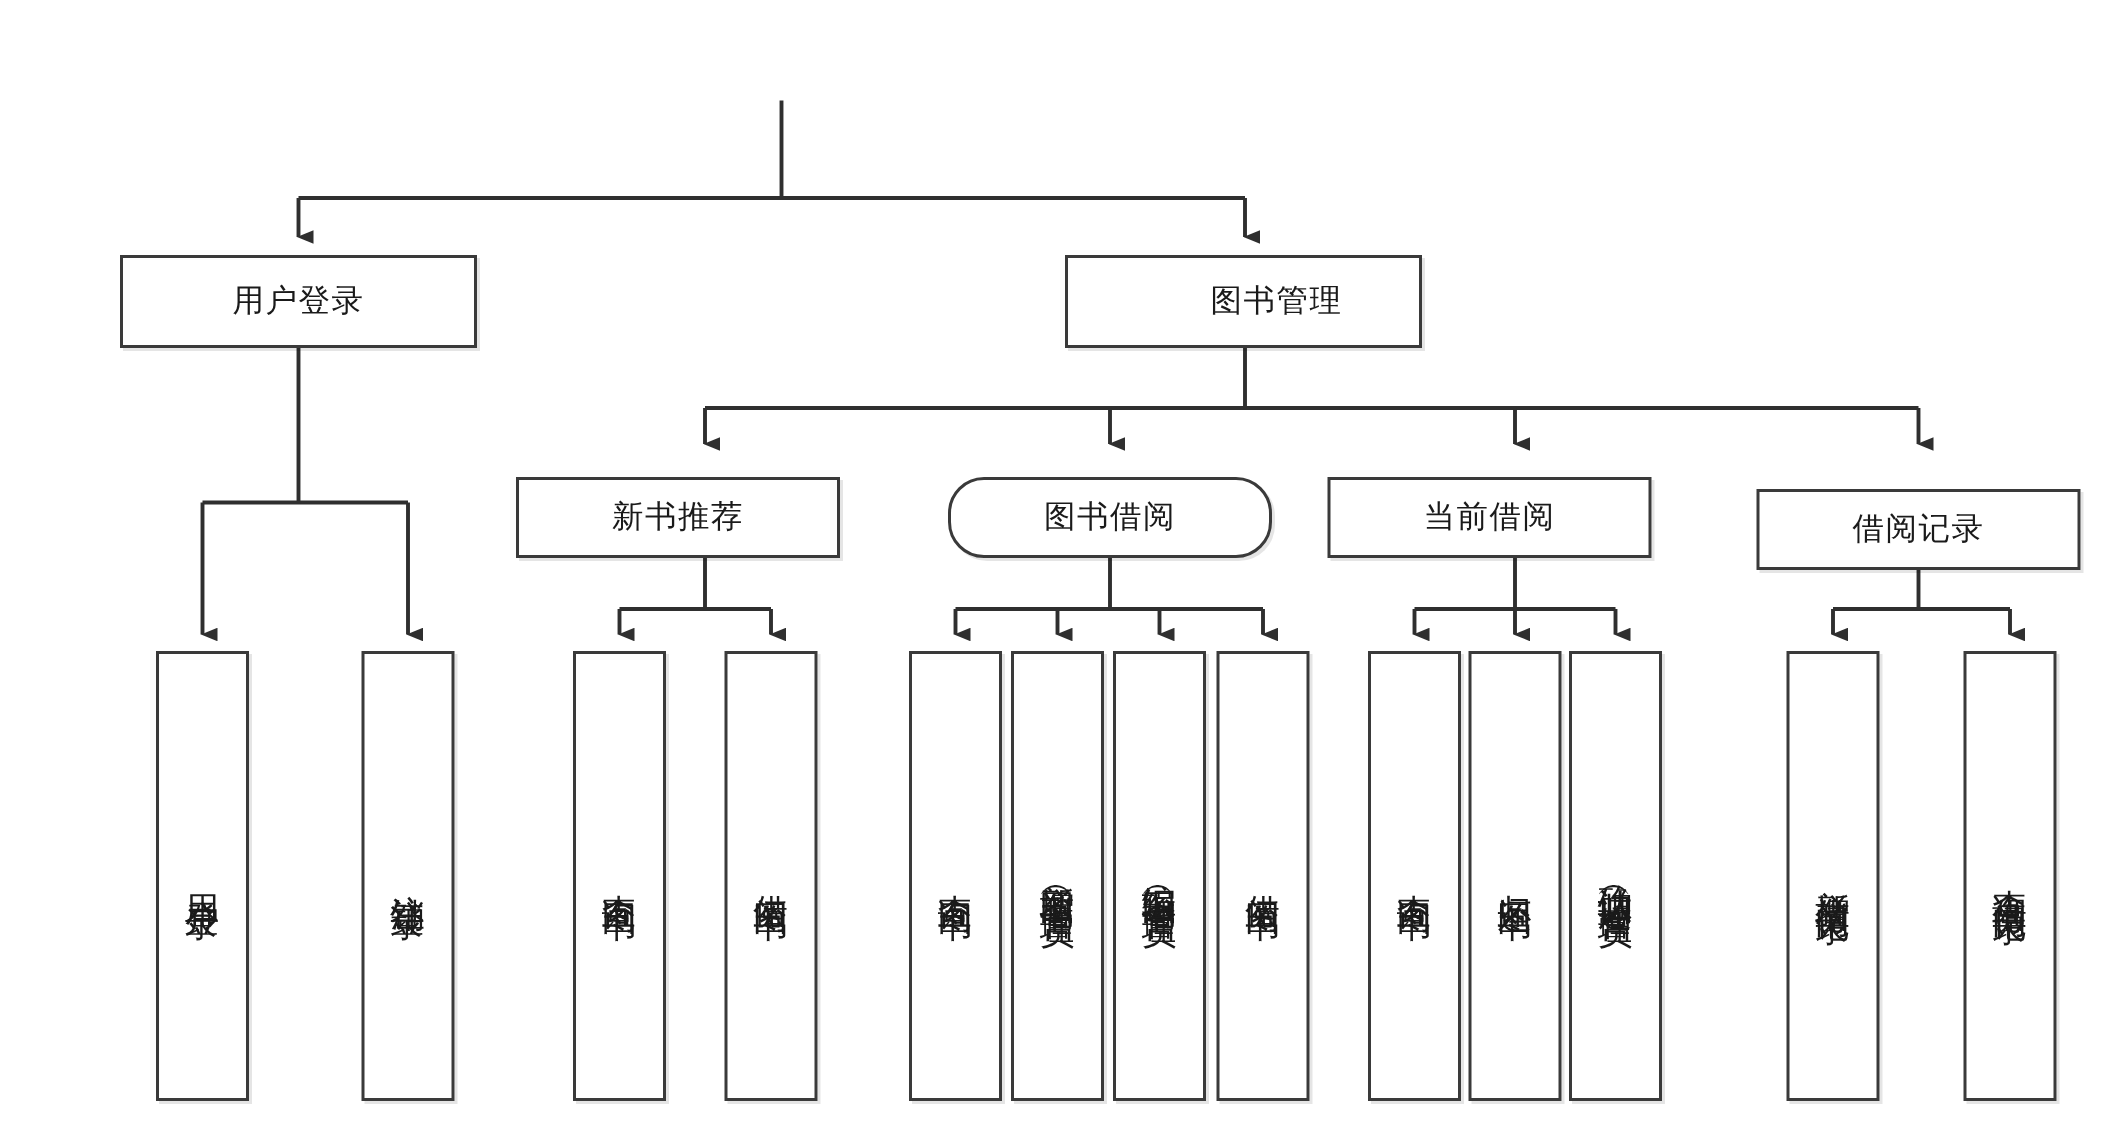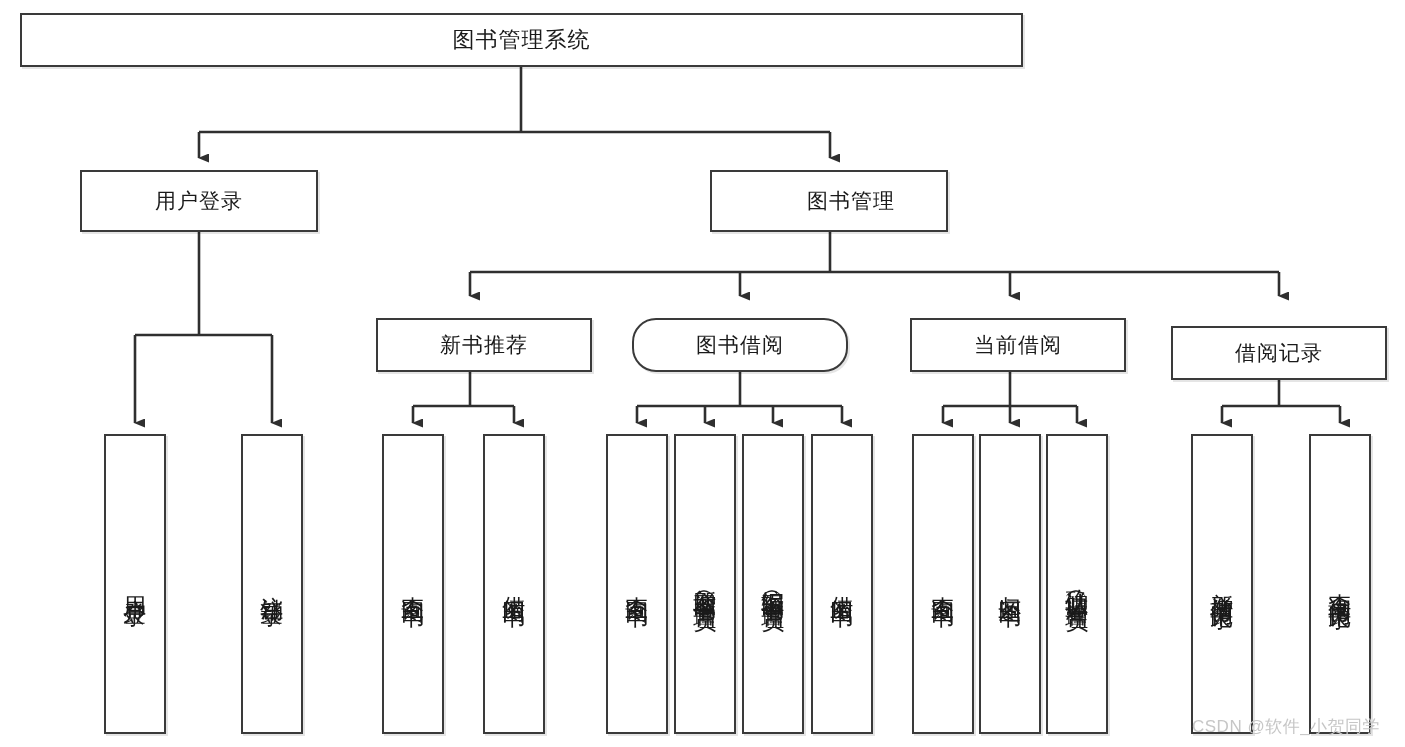--- a/index.html
+++ b/index.html
@@ -113,38 +113,35 @@
       <path d="M1010,406 L1010,423" marker-end="url(#arrowhead)"></path>
       <path d="M1077,406 L1077,423" marker-end="url(#arrowhead)"></path>
 
       <path d="M1279,372 L1279,406"></path>
       <path d="M1222,406 L1340,406"></path>
       <path d="M1222,406 L1222,423" marker-end="url(#arrowhead)"></path>
       <path d="M1340,406 L1340,423" marker-end="url(#arrowhead)"></path>
     </g>
   </svg>
 
-  <div class="node root" style="left:20px; top:13px; width:1003px; height:54px;">
-    <span class="node-label">图书管理系统</span>
-  </div>
 
   <div class="node" style="left:80px; top:170px; width:238px; height:62px;">
     <span class="node-label">用户登录</span>
   </div>
   <div class="node" style="left:710px; top:170px; width:238px; height:62px;padding-left:44px;">
     <span class="node-label">图书管理</span>
   </div>
 
-  <div class="node" style="left:376px; top:318px; width:216px; height:54px;">
+  <div class="node" style="left:344px; top:318px; width:216px; height:54px;">
     <span class="node-label">新书推荐</span>
   </div>
   <div class="node" style="left:632px; top:318px; width:216px; height:54px;border-radius:24px;">
     <span class="node-label">图书借阅</span>
   </div>
-  <div class="node" style="left:910px; top:318px; width:216px; height:54px;">
+  <div class="node" style="left:885px; top:318px; width:216px; height:54px;">
     <span class="node-label">当前借阅</span>
   </div>
   <div class="node" style="left:1171px; top:326px; width:216px; height:54px;">
     <span class="node-label">借阅记录</span>
   </div>
 
   <div class="node vertical" style="left:104px; top:434px; width:62px; height:300px;">
     <span class="node-label">用户登录</span>
   </div>
   <div class="node vertical" style="left:241px; top:434px; width:62px; height:300px;">
@@ -181,15 +178,14 @@
     <span class="node-label">确认归还（管理员）</span>
   </div>
 
   <div class="node vertical" style="left:1191px; top:434px; width:62px; height:300px;">
     <span class="node-label">新增借阅记录</span>
   </div>
   <div class="node vertical" style="left:1309px; top:434px; width:62px; height:300px;">
     <span class="node-label">查询借阅记录</span>
   </div>
 
-  <div class="watermark" style="left:1192px; top:715px;">CSDN @软件_小贺同学</div>
 
 </div>
 
 </body></html>

